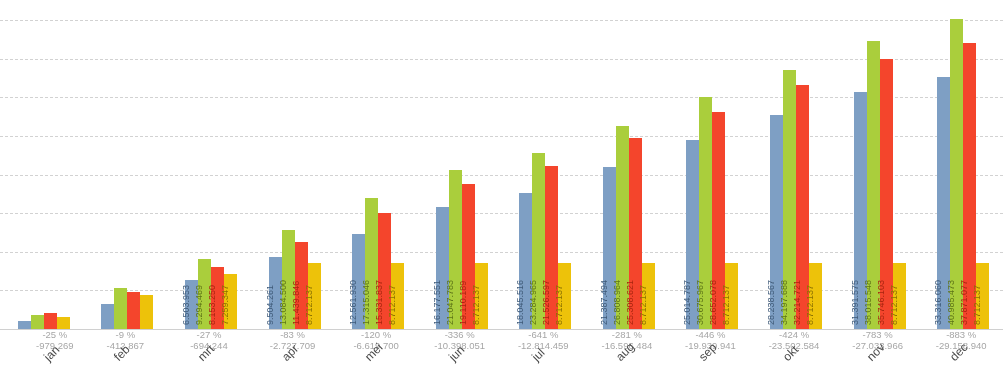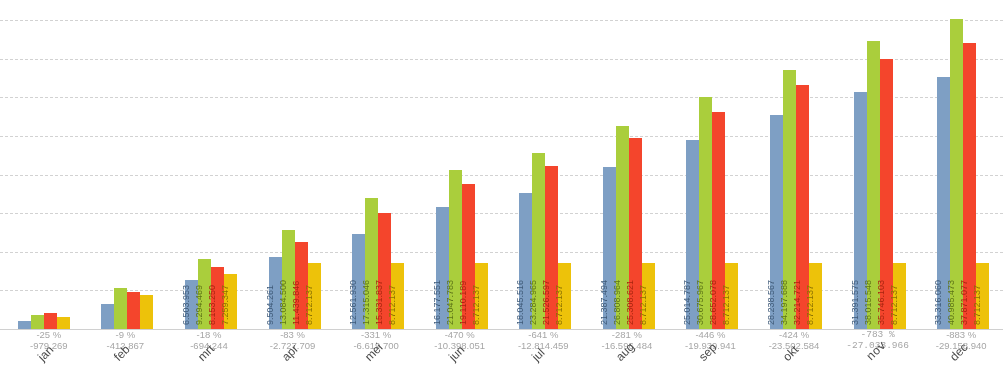--- a/index.html
+++ b/index.html
@@ -284,47 +284,47 @@
         <div class="bar bar-2" title="dec — 37.871.077" style="left: 26px; height: 286px; background: rgb(244, 69, 44);">
           <span class="vlabel vlabel-2" style="bottom: 4px;">37.871.077</span>
         </div>
         <div class="bar bar-3" title="dec — 8.712.137" style="left: 39px; height: 66px; background: rgb(237, 194, 10);">
           <span class="vlabel vlabel-3" style="bottom: 4px;">8.712.137</span>
         </div>
       </div>
     </div>
 
   <div id="axis">
-      <div class="cat" style="left: 7px; width: 83.5833px;">
+      <div class="cat" style="left: 13px; width: 83.5833px;">
         <div class="cat-pct">-25 %</div>
         <div class="cat-delta">-979.269</div>
         <div class="cat-name">jan</div>
       </div>
       <div class="cat" style="left: 83.5833px; width: 83.5833px;">
         <div class="cat-pct">-9 %</div>
         <div class="cat-delta">-412.867</div>
         <div class="cat-name">feb</div>
       </div>
       <div class="cat" style="left: 167.167px; width: 83.5833px;">
-        <div class="cat-pct">-18 %</div>
+        <div class="cat-pct">-27 %</div>
         <div class="cat-delta">-694.244</div>
         <div class="cat-name">mrt</div>
       </div>
       <div class="cat" style="left: 250.75px; width: 83.5833px;">
         <div class="cat-pct">-83 %</div>
         <div class="cat-delta">-2.727.709</div>
         <div class="cat-name">apr</div>
       </div>
       <div class="cat" style="left: 334.333px; width: 83.5833px;">
-        <div class="cat-pct">-331 %</div>
+        <div class="cat-pct">-120 %</div>
         <div class="cat-delta">-6.619.700</div>
         <div class="cat-name">mei</div>
       </div>
       <div class="cat" style="left: 417.917px; width: 83.5833px;">
-        <div class="cat-pct">-470 %</div>
+        <div class="cat-pct">-336 %</div>
         <div class="cat-delta">-10.398.051</div>
         <div class="cat-name">jun</div>
       </div>
       <div class="cat" style="left: 501.5px; width: 83.5833px;">
         <div class="cat-pct">-641 %</div>
         <div class="cat-delta">-12.814.459</div>
         <div class="cat-name">jul</div>
       </div>
       <div class="cat" style="left: 585.083px; width: 83.5833px;">
         <div class="cat-pct">-281 %</div>
@@ -334,21 +334,21 @@
       <div class="cat" style="left: 668.667px; width: 83.5833px;">
         <div class="cat-pct">-446 %</div>
         <div class="cat-delta">-19.939.941</div>
         <div class="cat-name">sep</div>
       </div>
       <div class="cat" style="left: 752.25px; width: 83.5833px;">
         <div class="cat-pct">-424 %</div>
         <div class="cat-delta">-23.502.584</div>
         <div class="cat-name">okt</div>
       </div>
-      <div class="cat" style="left: 835.833px; width: 83.5833px; font-family: Liberation Mono, monospace;">
+      <div class="cat" style="left: 835.833px; width: 83.5833px;">
         <div class="cat-pct">-783 %</div>
         <div class="cat-delta">-27.033.966</div>
         <div class="cat-name">nov</div>
       </div>
       <div class="cat" style="left: 919.417px; width: 83.5833px;">
         <div class="cat-pct">-883 %</div>
         <div class="cat-delta">-29.158.940</div>
         <div class="cat-name">dec</div>
       </div>
     </div>

